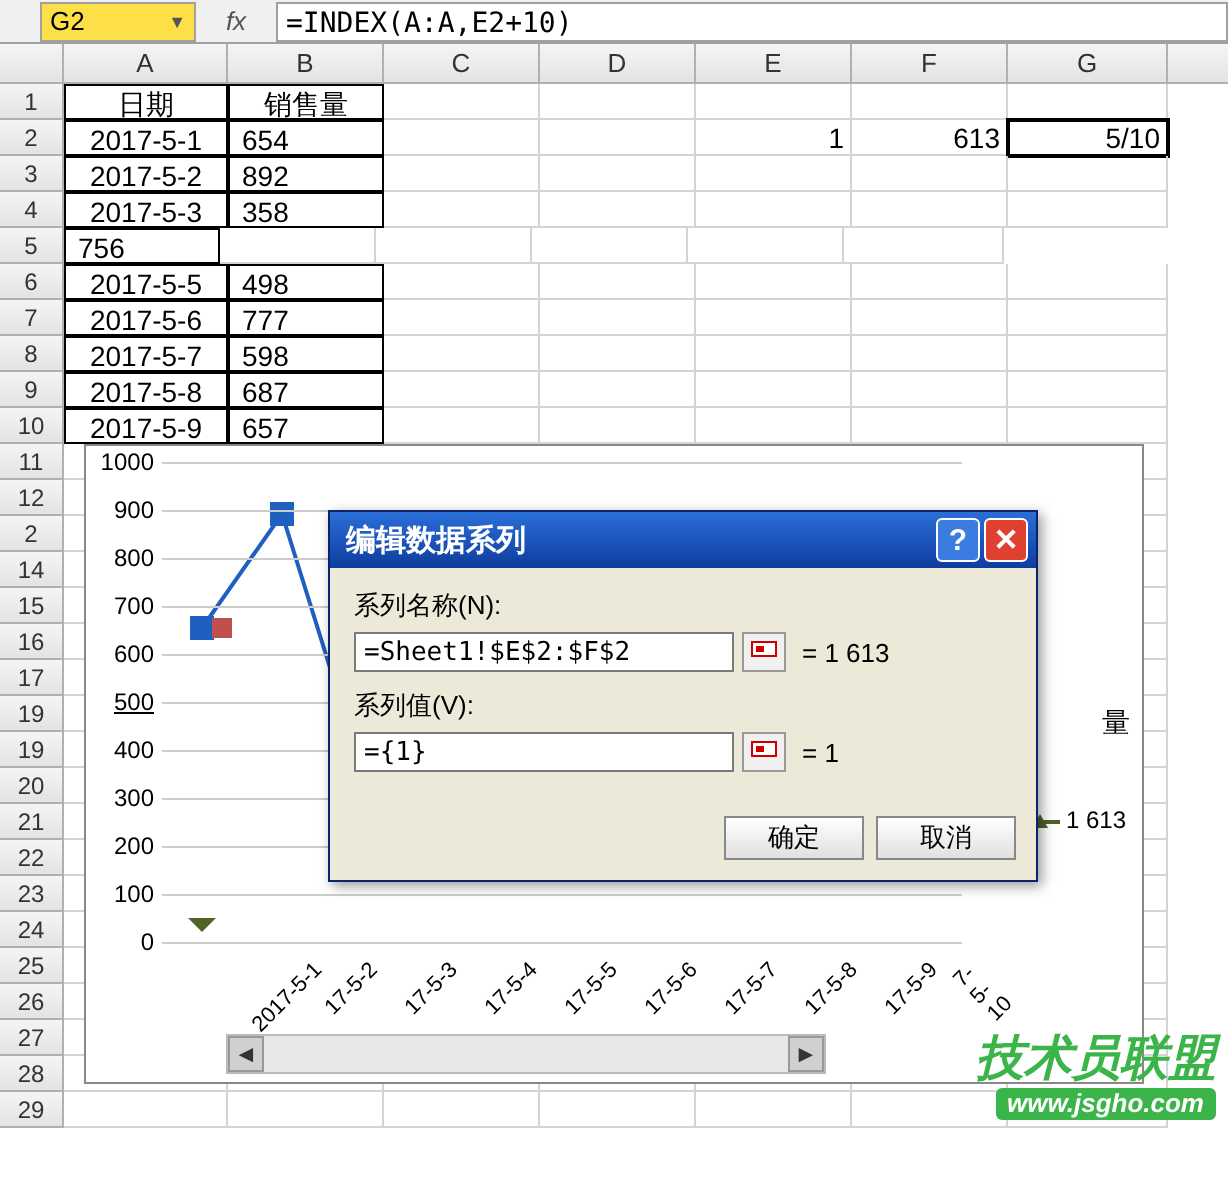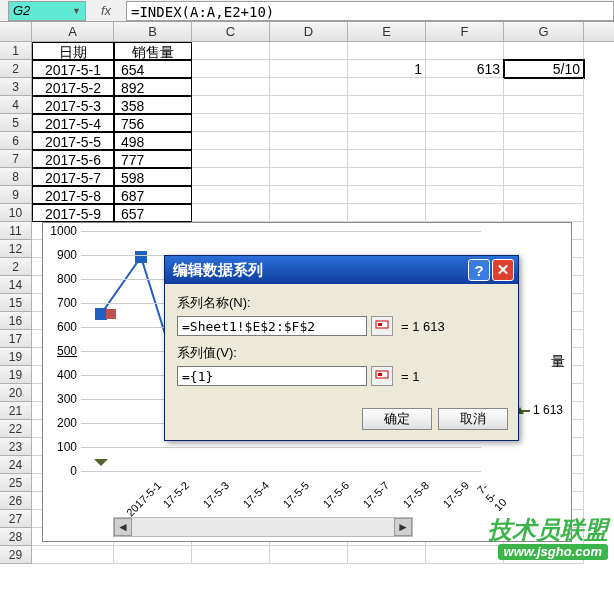--- a/index.html
+++ b/index.html
@@ -1,20 +1,20 @@
 <!DOCTYPE html>
 <html><head>
 <meta charset="utf-8">
 <style>
 * { box-sizing: border-box; margin: 0; padding: 0; }
 body { font-family: "Microsoft YaHei", SimSun, Arial, sans-serif; font-size: 13px; background: #fff; overflow: hidden; width: 614px; height: 600px; position: relative; }
 
 
 .formula-bar { display: flex; height: 22px; border-bottom: 1px solid #a0a0a0; background: #f0f0f0; align-items: center; }
-.name-box { width: 78px; height: 20px; border: 1px solid #a0a0a0; background: #5eead4; padding: 0 4px; display: flex; align-items: center; justify-content: space-between; margin-left: 8px; font-style: italic; }
+.name-box { width: 78px; height: 20px; border: 1px solid #a0a0a0; background: #fde047; padding: 0 4px; display: flex; align-items: center; justify-content: space-between; margin-left: 20px; }
 .name-box span.dd { color: #555; font-size: 9px; }
 .fx-label { width: 40px; text-align: center; font-style: italic; color: #555; }
 .formula-input { flex: 1; height: 20px; border: 1px solid #a0a0a0; background: #fff; padding: 0 4px; line-height: 20px; font-size: 14px; font-family: Consolas, monospace; }
 
 
 .grid { position: relative; }
 .col-headers { display: flex; height: 20px; background: linear-gradient(#f5f5f5,#e3e3e3); border-bottom: 1px solid #b0b0b0; }
 .corner { width: 32px; border-right: 1px solid #b0b0b0; }
 .col-h { border-right: 1px solid #b0b0b0; text-align: center; line-height: 20px; color: #333; }
 .rows { position: relative; }
@@ -124,21 +124,20 @@
         <div class="cell b c" style="width: 82px; text-align: center;">2017-5-3</div>
         <div class="cell b r" style="width: 78px; padding-left: 6px; text-align: left;">358</div>
         <div class="cell" style="width: 78px;"></div>
         <div class="cell" style="width: 78px;"></div>
         <div class="cell" style="width: 78px;"></div>
         <div class="cell" style="width: 78px;"></div>
         <div class="cell" style="width: 80px;"></div>
       </div>
       <div class="row">
         <div class="row-h">5</div>
-        <div class="cell b c" style="width: 82px; text-align: center;">2017-5-4</div>
         <div class="cell b r" style="width: 78px; padding-left: 6px; text-align: left;">756</div>
         <div class="cell" style="width: 78px;"></div>
         <div class="cell" style="width: 78px;"></div>
         <div class="cell" style="width: 78px;"></div>
         <div class="cell" style="width: 78px;"></div>
         <div class="cell" style="width: 80px;"></div>
       </div>
       <div class="row">
         <div class="row-h">6</div>
         <div class="cell b c" style="width: 82px; text-align: center;">2017-5-5</div>

